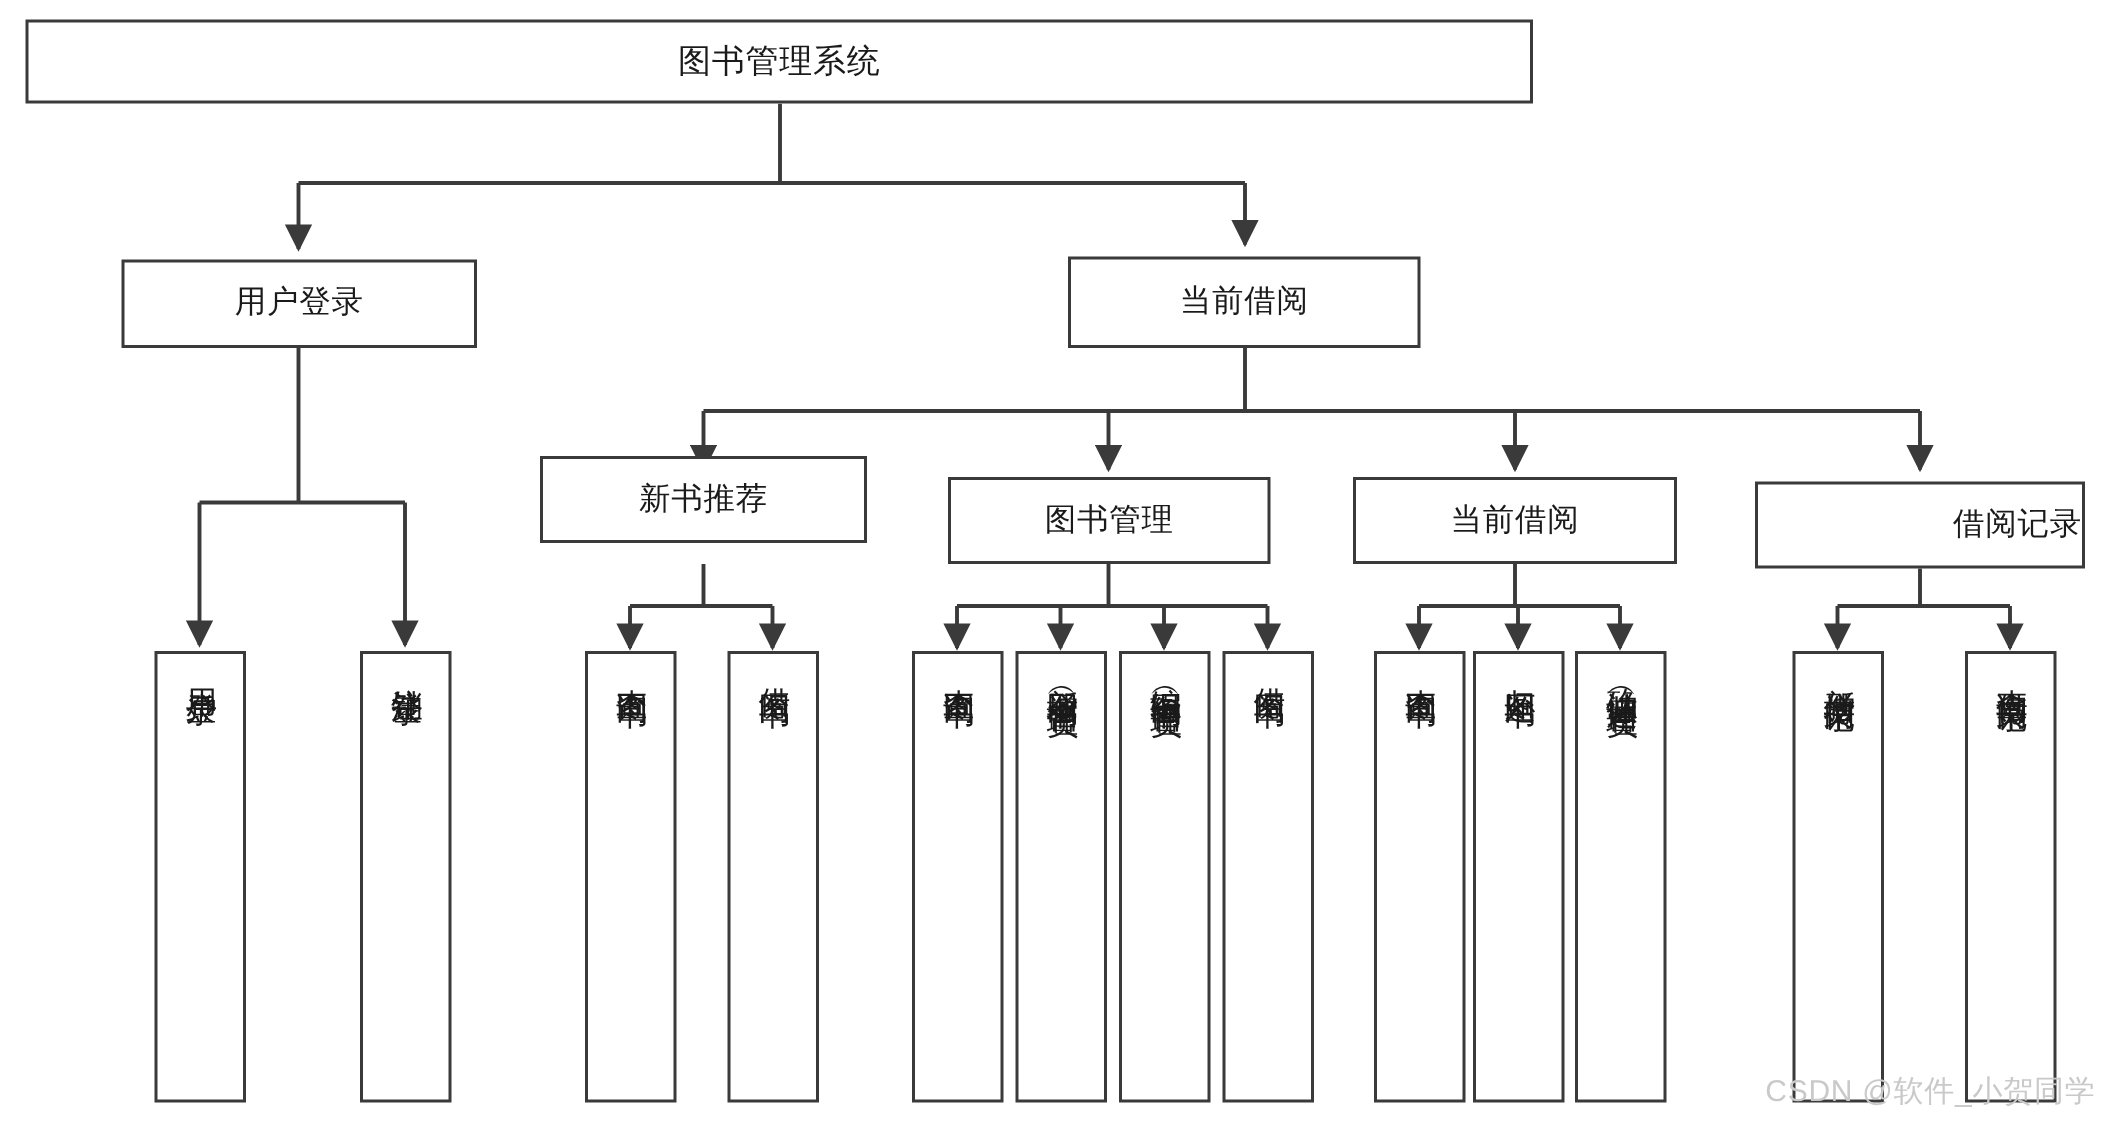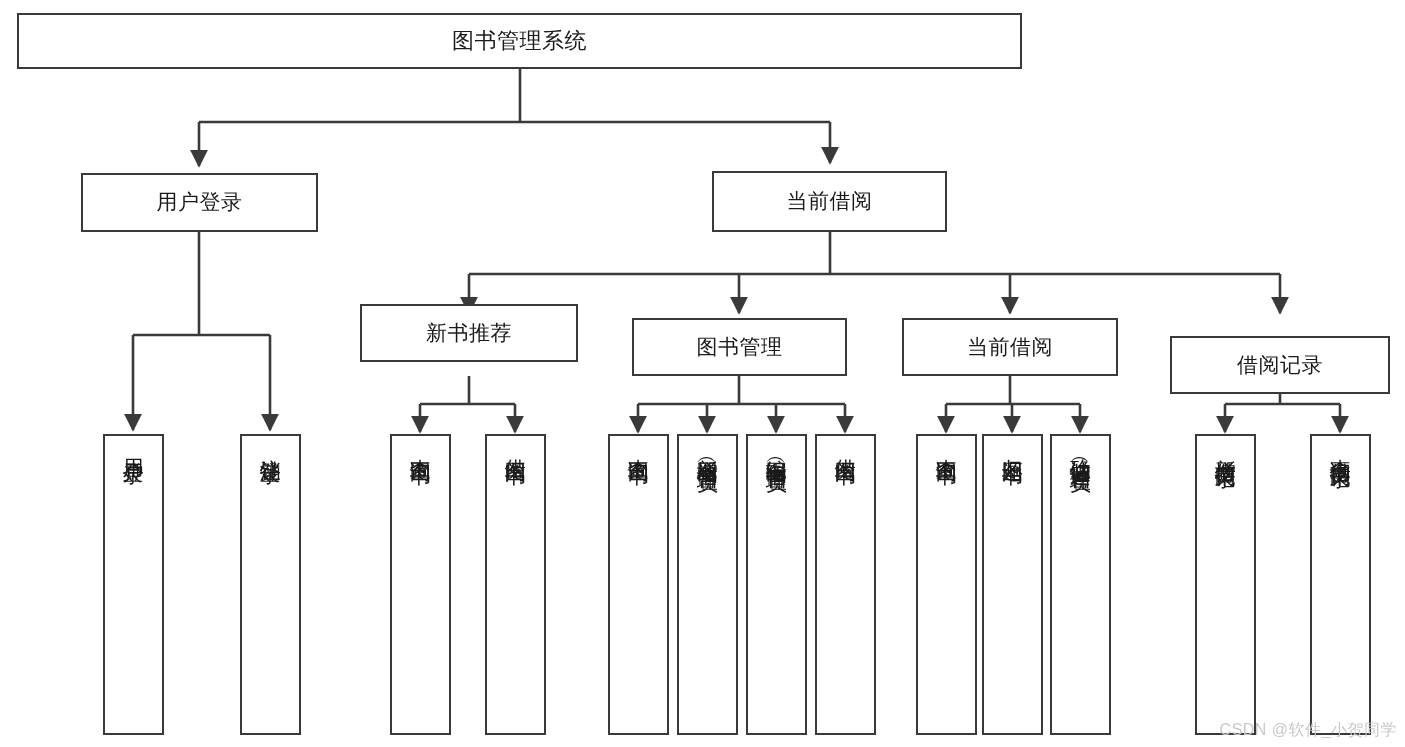--- a/index.html
+++ b/index.html
@@ -56,21 +56,21 @@
     text-orientation: upright;
     font-size: 21px;
     line-height: 1.22;
     letter-spacing: 2px;
     white-space: nowrap;
   }
   .watermark {
     position: absolute;
     right: 8px;
     bottom: 6px;
-    font-size: 16px;
+    font-size: 20px;
     color: #c9c9c9;
     letter-spacing: 0.5px;
     white-space: nowrap;
     user-select: none;
   }
 </style>
 </head>
 <body>
 
 <div id="canvas">
@@ -140,21 +140,21 @@
 
   <div class="node level2" style="left:360px; top:304px; width:218px; height:58px;">
     <span class="label">新书推荐</span>
   </div>
   <div class="node level2" style="left:632px; top:318px; width:215px; height:58px;">
     <span class="label">图书管理</span>
   </div>
   <div class="node level2" style="left:902px; top:318px; width:216px; height:58px;text-align:right;">
     <span class="label">当前借阅</span>
   </div>
-  <div class="node level2" style="left:1170px; top:336px; width:220px; height:58px;">
+  <div class="node level2" style="left:1170px; top:321px; width:220px; height:58px;justify-content:flex-end;">
     <span class="label">借阅记录</span>
   </div>
 
   <div class="node leaf" style="left:103px; top:434px; width:61px; height:301px;">
     <span class="label">用户登录</span>
   </div>
   <div class="node leaf" style="left:240px; top:434px; width:61px; height:301px;">
     <span class="label">注销登录</span>
   </div>
 

